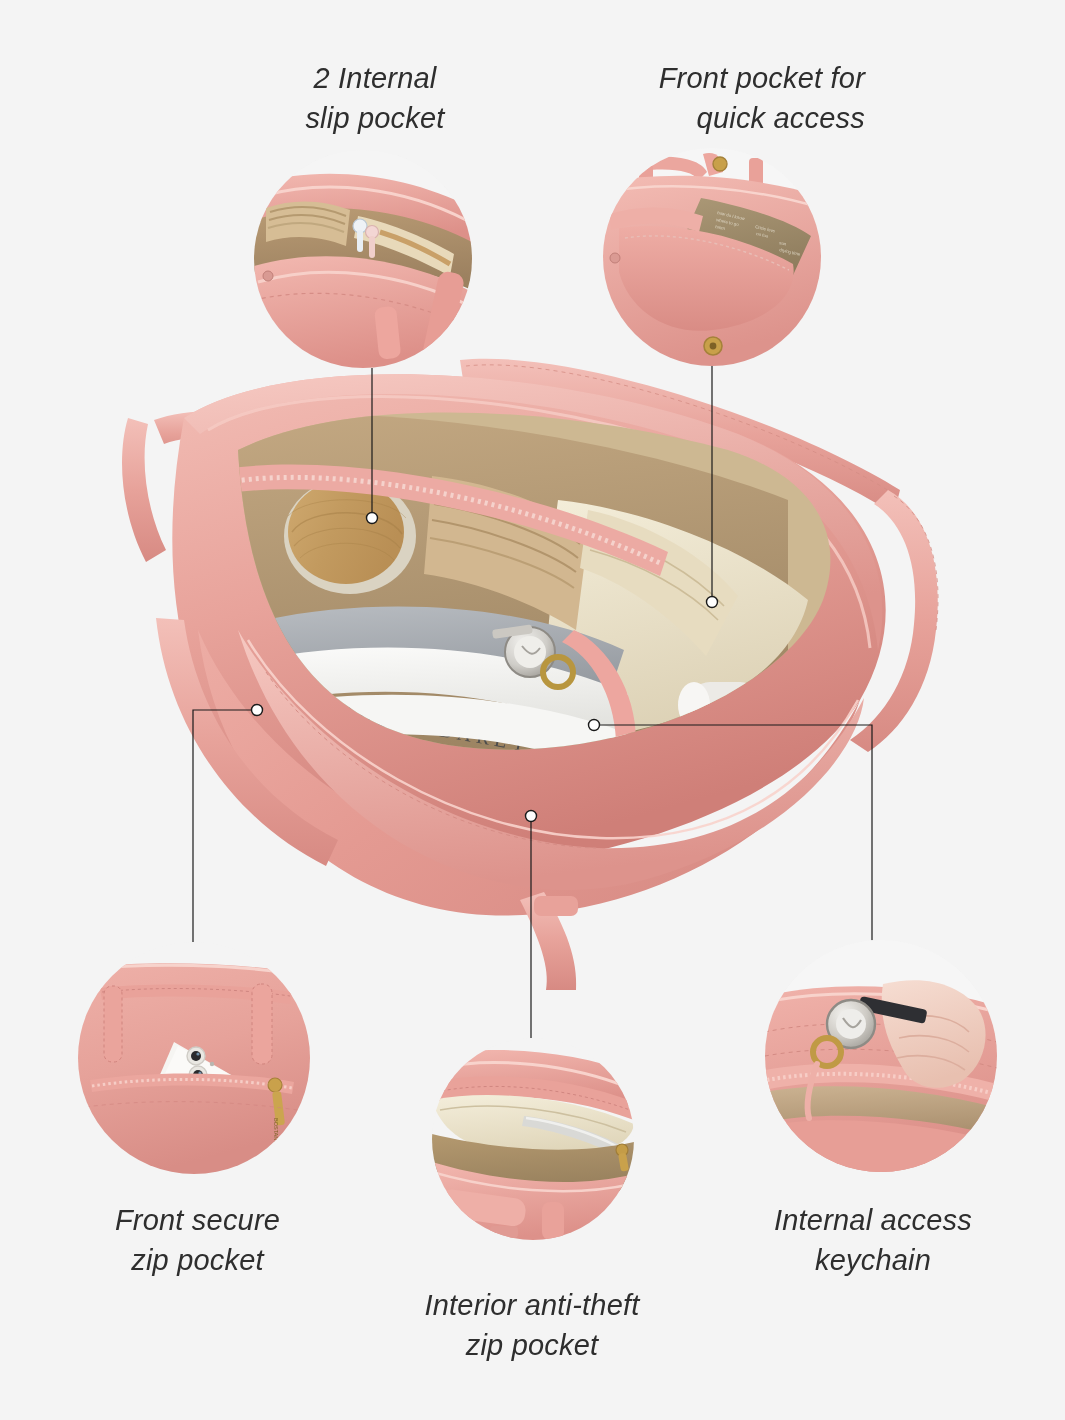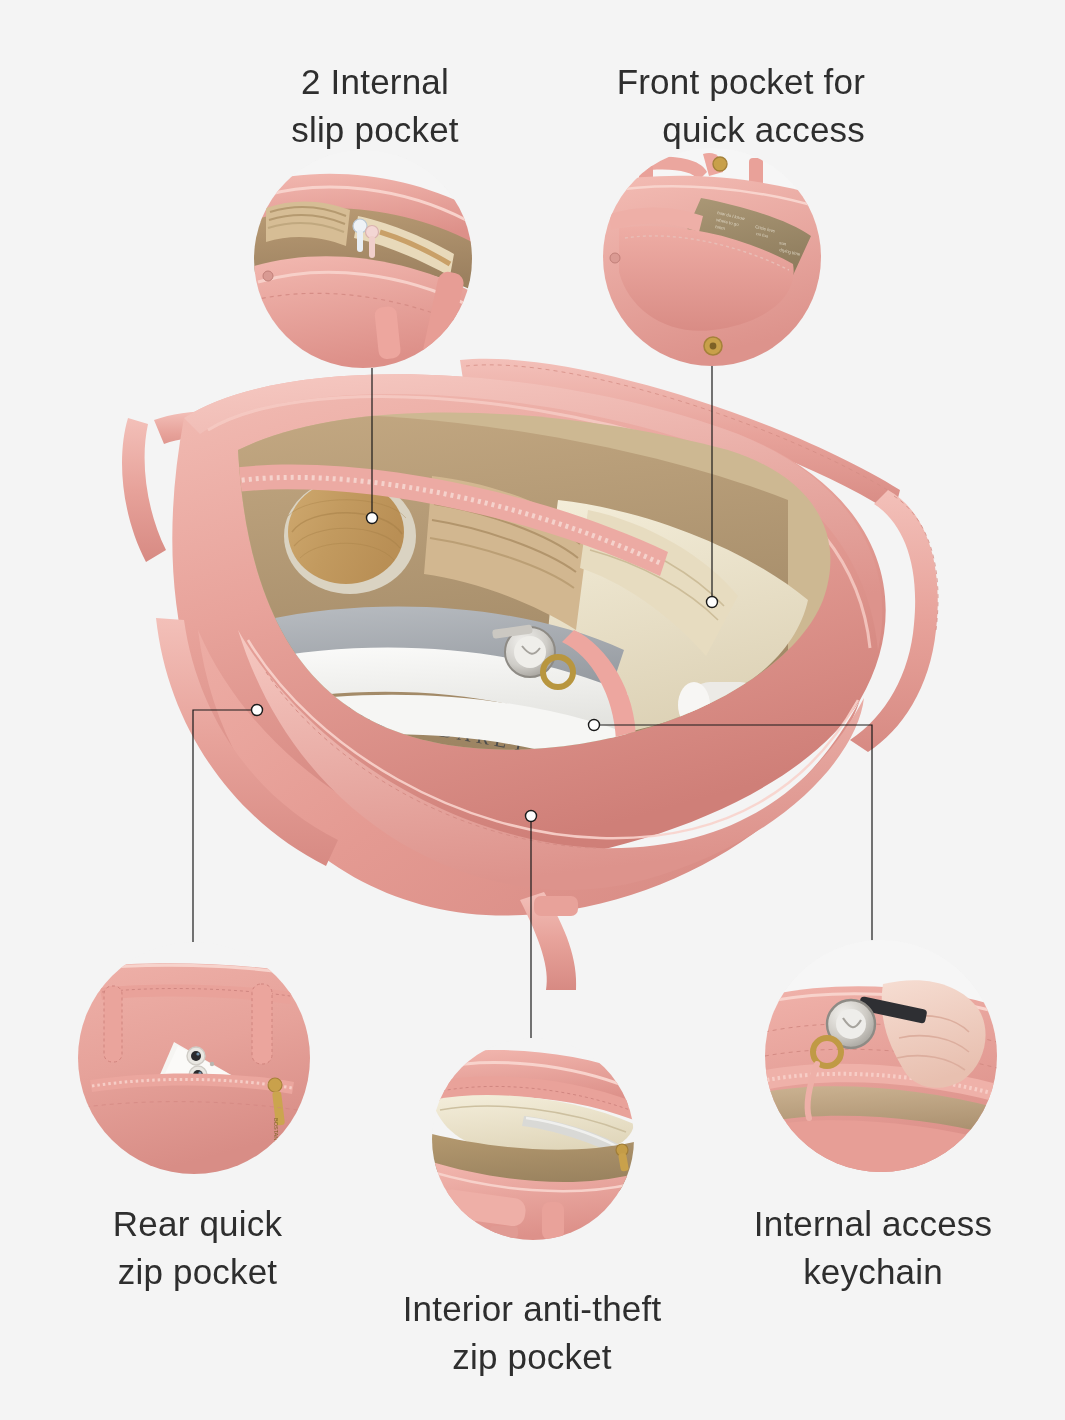--- a/index.html
+++ b/index.html
@@ -13,26 +13,27 @@
     position: relative;
     overflow: hidden;
     font-family: "Liberation Sans", sans-serif;
     color: #2b2b2b;
   }
 
   
   .caption {
     position: absolute;
     text-align: center;
-    font-size: 35px;
+    font-size: 29px;
     line-height: 1.38;
     letter-spacing: 0.2px;
     color: #2e2e2e;
     font-weight: 400;
     white-space: pre-line;
+    font-style: italic;
   }
 
   #cap-slip      { left: 230px; top: 58px;   width: 290px; }
   #cap-front     { left: 565px; top: 58px;   width: 300px; text-align: right; }
   #cap-rear      { left: 55px;  top: 1200px; width: 285px; }
   #cap-antitheft { left: 382px; top: 1285px; width: 300px; }
   #cap-keychain  { left: 723px; top: 1200px; width: 300px; }
 
   
   #connectors {
@@ -521,18 +522,18 @@
 
     <path d="M52 124 C 44 146 40 164 44 178" fill="none" stroke="#eeb0a8" stroke-width="6" stroke-linecap="round"></path>
   </g>
 </svg>
 </div>
 
 <div class="caption" id="cap-slip">2 Internal
 slip pocket</div>
 <div class="caption" id="cap-front">Front pocket for
 quick access</div>
-<div class="caption" id="cap-rear">Rear  quick
+<div class="caption" id="cap-rear">Front  secure
 zip pocket</div>
 <div class="caption" id="cap-antitheft">Interior anti-theft
 zip pocket</div>
 <div class="caption" id="cap-keychain">Internal  access
 keychain</div>
 
 </body></html>

